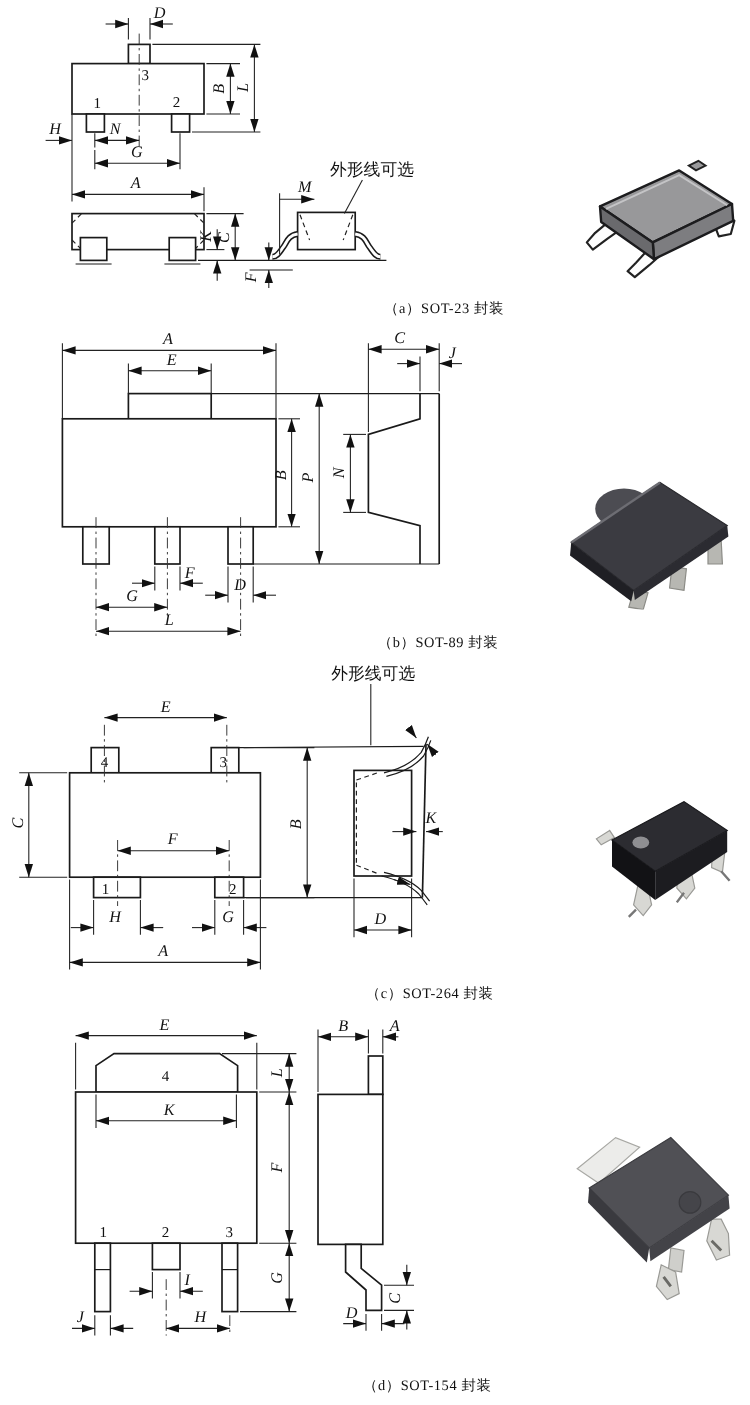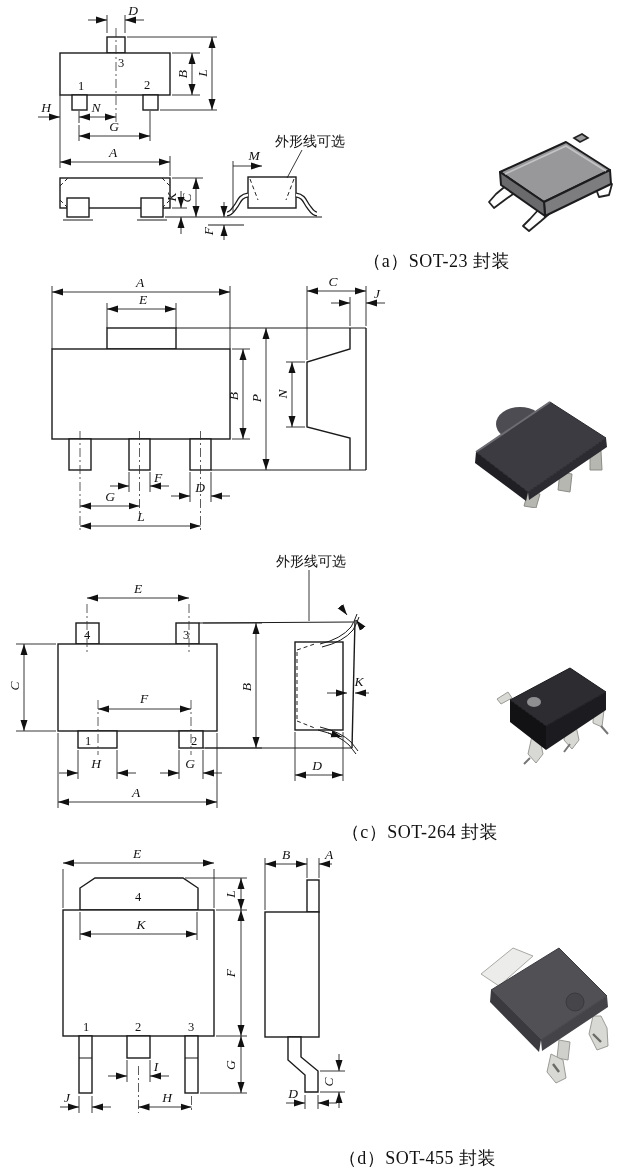--- a/index.html
+++ b/index.html
@@ -4,21 +4,21 @@
 <style>
   html,body{margin:0;padding:0;background:#fff;}
   .page{position:relative;width:625px;height:1171px;background:#fff;overflow:hidden;
         font-family:"Liberation Serif",serif;color:#111;}
   .abs{position:absolute;}
   svg{display:block;}
   svg text{font-family:"Liberation Serif",serif;fill:#111;}
   .dim{font-style:italic;font-size:13.5px;}
   .pin{font-size:12.5px;}
   .note{font-size:14px;}
-  .caption{position:absolute;width:280px;text-align:right;font-size:18px;color:#111;
+  .caption{position:absolute;width:280px;text-align:center;font-size:12px;color:#111;
            letter-spacing:.5px;}
   .oline{stroke:#1a1a1a;stroke-width:1.4;fill:#fff;}
   .thin{stroke:#1a1a1a;stroke-width:1;fill:none;}
   .dimln{stroke:#222;stroke-width:.9;fill:none;}
   .cline{stroke:#333;stroke-width:.8;fill:none;stroke-dasharray:9 3 2 3;}
   .dash{stroke:#222;stroke-width:1;fill:none;stroke-dasharray:4 3;}
 </style>
 </head>
 <body>
 
@@ -376,16 +376,17 @@
     <path d="M96,132 L92,150 L101,161 L111,156 L108,138 Z" fill="#d8d8d4" stroke="#9a9a96"></path>
     <path d="M138,112 L146,120 M98,142 L104,150" stroke="#6a6a66" stroke-width="2.4" fill="none"></path>
     <path d="M36,68 L104,26 L152,74 L86,118 Z" fill="#505055" stroke="#3c3c40"></path>
     <path d="M36,68 L86,118 L84,130 L35,80 Z" fill="#3a3a3f"></path>
     <path d="M86,118 L152,74 L153,85 L87,129 Z" fill="#434348"></path>
     <circle cx="120" cy="80" r="9" fill="#45454a" stroke="#3a3a3e"></circle>
   </g>
 </svg>
 
 <div class="caption" style="left:230px;top:249px">（a）SOT-23 封装</div>
+<div class="caption" style="left:225px;top:527px">（b）SOT-89 封装</div>
 <div class="caption" style="left:218px;top:820px">（c）SOT-264 封装</div>
-<div class="caption" style="left:216px;top:1146px">（d）SOT-455 封装</div>
+<div class="caption" style="left:216px;top:1146px">（d）SOT-154 封装</div>
 
 </div>
 
 </body></html>

